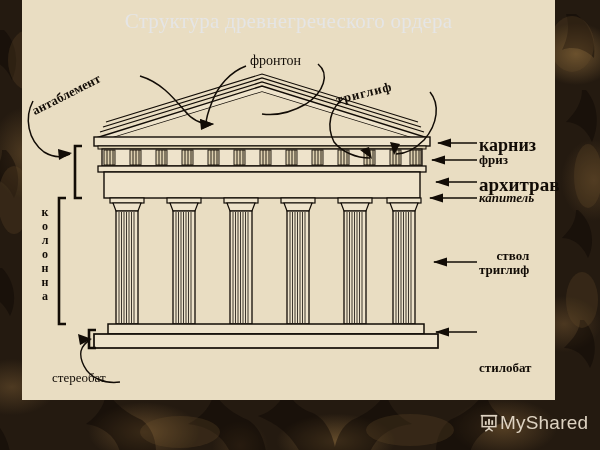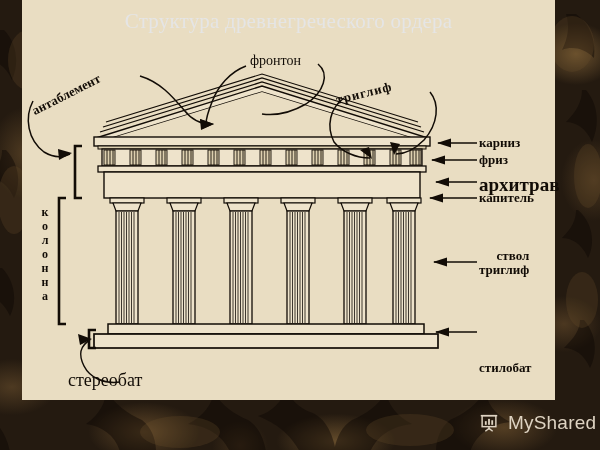--- a/index.html
+++ b/index.html
@@ -89,51 +89,51 @@
   }
   .lbl-triglif {
     left: 338px;
     top: 93px;
     font-size: 13px;
     font-weight: bold;
     transform: rotate(-14deg);
     transform-origin: left bottom;
     letter-spacing: 1px;
   }
-  .lbl-karniz { left: 479px; top: 136px; font-size: 13px; font-weight: bold; }
+  .lbl-karniz { left: 479px; top: 136px; font-size: 18px; font-weight: bold; }
   .lbl-friz { left: 479px; top: 153px; font-size: 13px; font-weight: bold; }
   .lbl-arhitrav { left: 479px; top: 175px; font-size: 19px; font-weight: bold; }
-  .lbl-kapitel { left: 479px; top: 191px; font-size: 13px; font-weight: bold; }
+  .lbl-kapitel { left: 479px; top: 191px; font-size: 13px; font-weight: bold; font-style: italic; }
   .lbl-stvol {
     left: 479px; top: 249px; font-size: 13px; font-weight: bold;
     text-transform: none;
   }
   .lbl-stvol span { display: block; text-align: right; }
   .lbl-stilobat { left: 479px; top: 325px; font-size: 13px; font-weight: bold; margin-top: 36px; }
-  .lbl-stereobat { left: 52px; top: 371px; font-size: 18px; margin-left: 16px; }
+  .lbl-stereobat { left: 52px; top: 371px; font-size: 13px; }
   .lbl-kolonna {
     left: 38px;
     top: 205px;
     font-size: 12px;
     font-weight: bold;
     letter-spacing: 0;
     line-height: 14px;
     text-align: center;
     width: 14px;
   }
   .lbl-kolonna span { display: block; }
 
   
   .watermark {
     position: absolute;
     left: 478px;
     top: 412px;
     display: flex;
     align-items: center;
-    gap: 8px;
+    gap: 0;
   }
   .wm-text {
     font-family: "Liberation Sans", "DejaVu Sans", sans-serif;
     font-size: 19px;
     color: #ded3c2;
     letter-spacing: 0.2px;
   }
   .wm-icon { display: block; }
 </style>
 </head>

